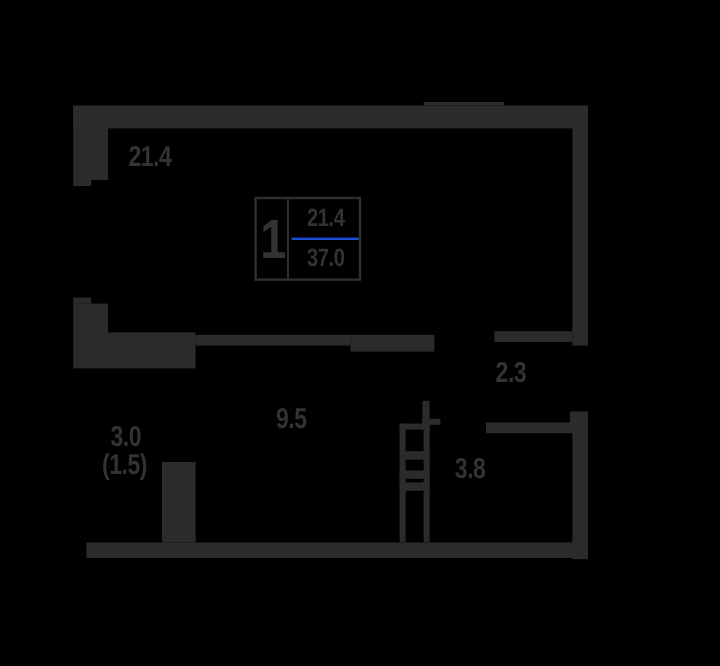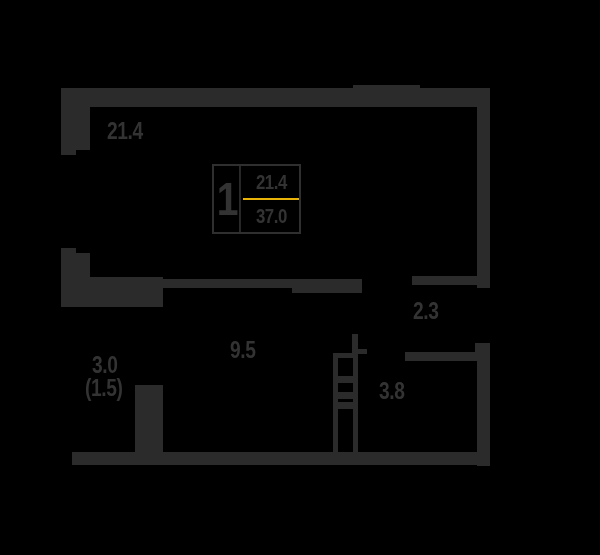--- a/index.html
+++ b/index.html
@@ -63,21 +63,21 @@
     font-size: 21px;
     font-weight: 700;
     letter-spacing: -0.5px;
   }
   .stat-row span {
     transform: scaleX(0.8);
     transform-origin: center;
     display: inline-block;
   }
   .stat-row + .stat-row {
-    border-top: 2px solid #eab308;
+    border-top: 2px solid #1d4ed8;
   }
 </style>
 </head>
 <body>
 
 <div class="plan">
 
   <div class="wall" style="left:61px;top:88px;width:429px;height:19px;"></div>
   <div class="wall" style="left:353px;top:85px;width:67px;height:3px;"></div>
   <div class="wall" style="left:477px;top:88px;width:13px;height:200px;"></div>

